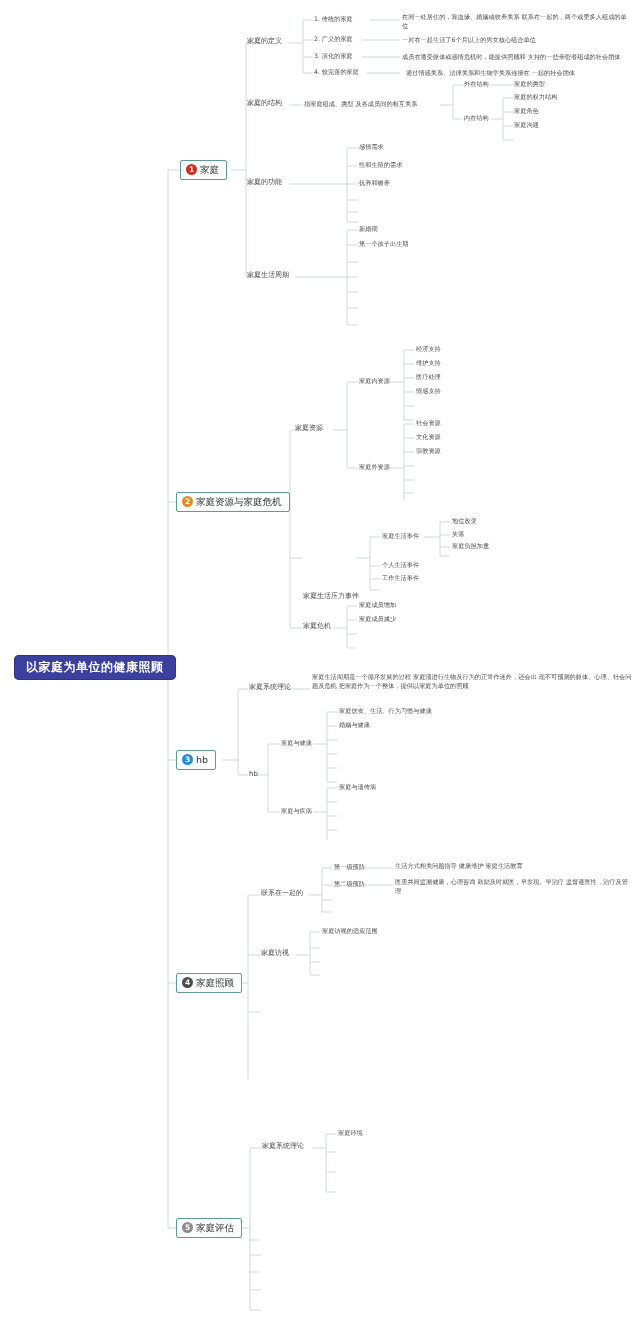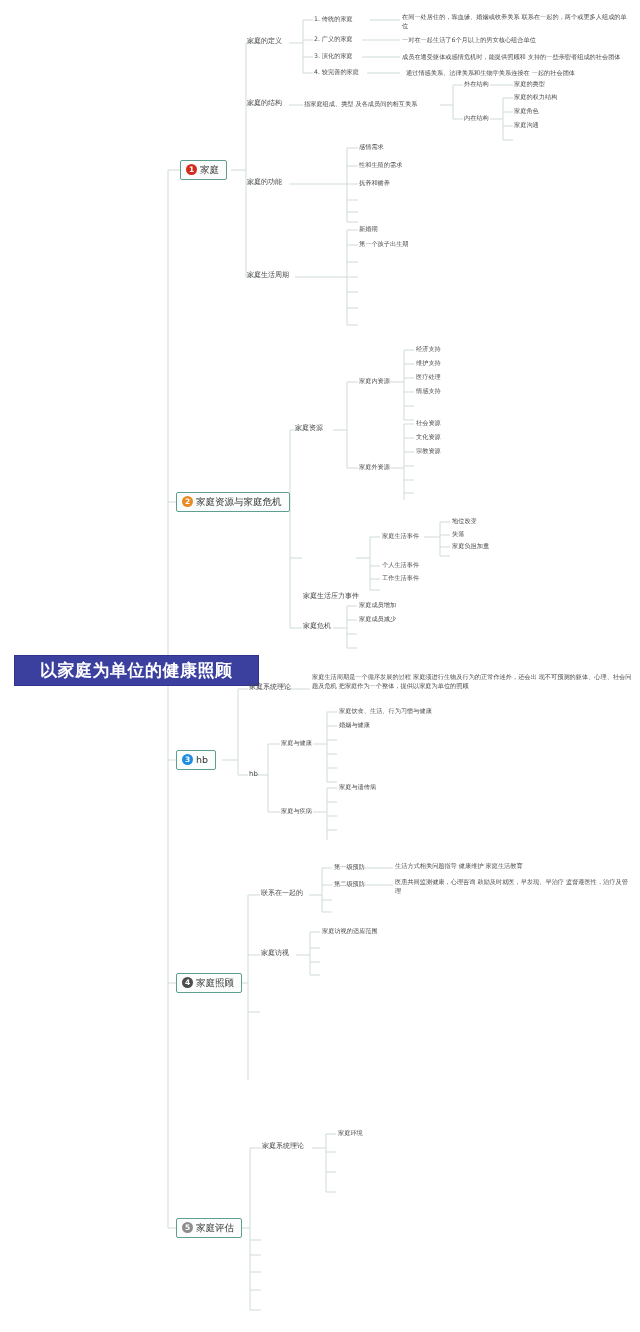--- a/index.html
+++ b/index.html
@@ -10,22 +10,22 @@
   }
   #canvas{position:absolute;left:0;top:0;width:640px;height:1332px;}
   svg.links{position:absolute;left:0;top:0;width:640px;height:1332px;pointer-events:none;}
 
   .node{position:absolute;white-space:nowrap;line-height:1.25;}
 
   
   .root{
     left:14px;top:655px;
     background:#3b3f9e;color:#ffffff;
-    font-size:17px;font-weight:bold;
-    padding:5px 26px;border-radius:0;
+    font-size:12px;font-weight:bold;
+    padding:5px 12px;border-radius:5px;
     box-shadow:0 0 0 1px #2f338a inset;
     letter-spacing:.5px;
   }
 
   
   .l1{
     border:1px solid #5f9e90;background:#fbfdfc;
     padding:3px 7px 3px 5px;border-radius:2px;
     font-size:9.5px;color:#333;display:flex;align-items:center;gap:3px;
   }

